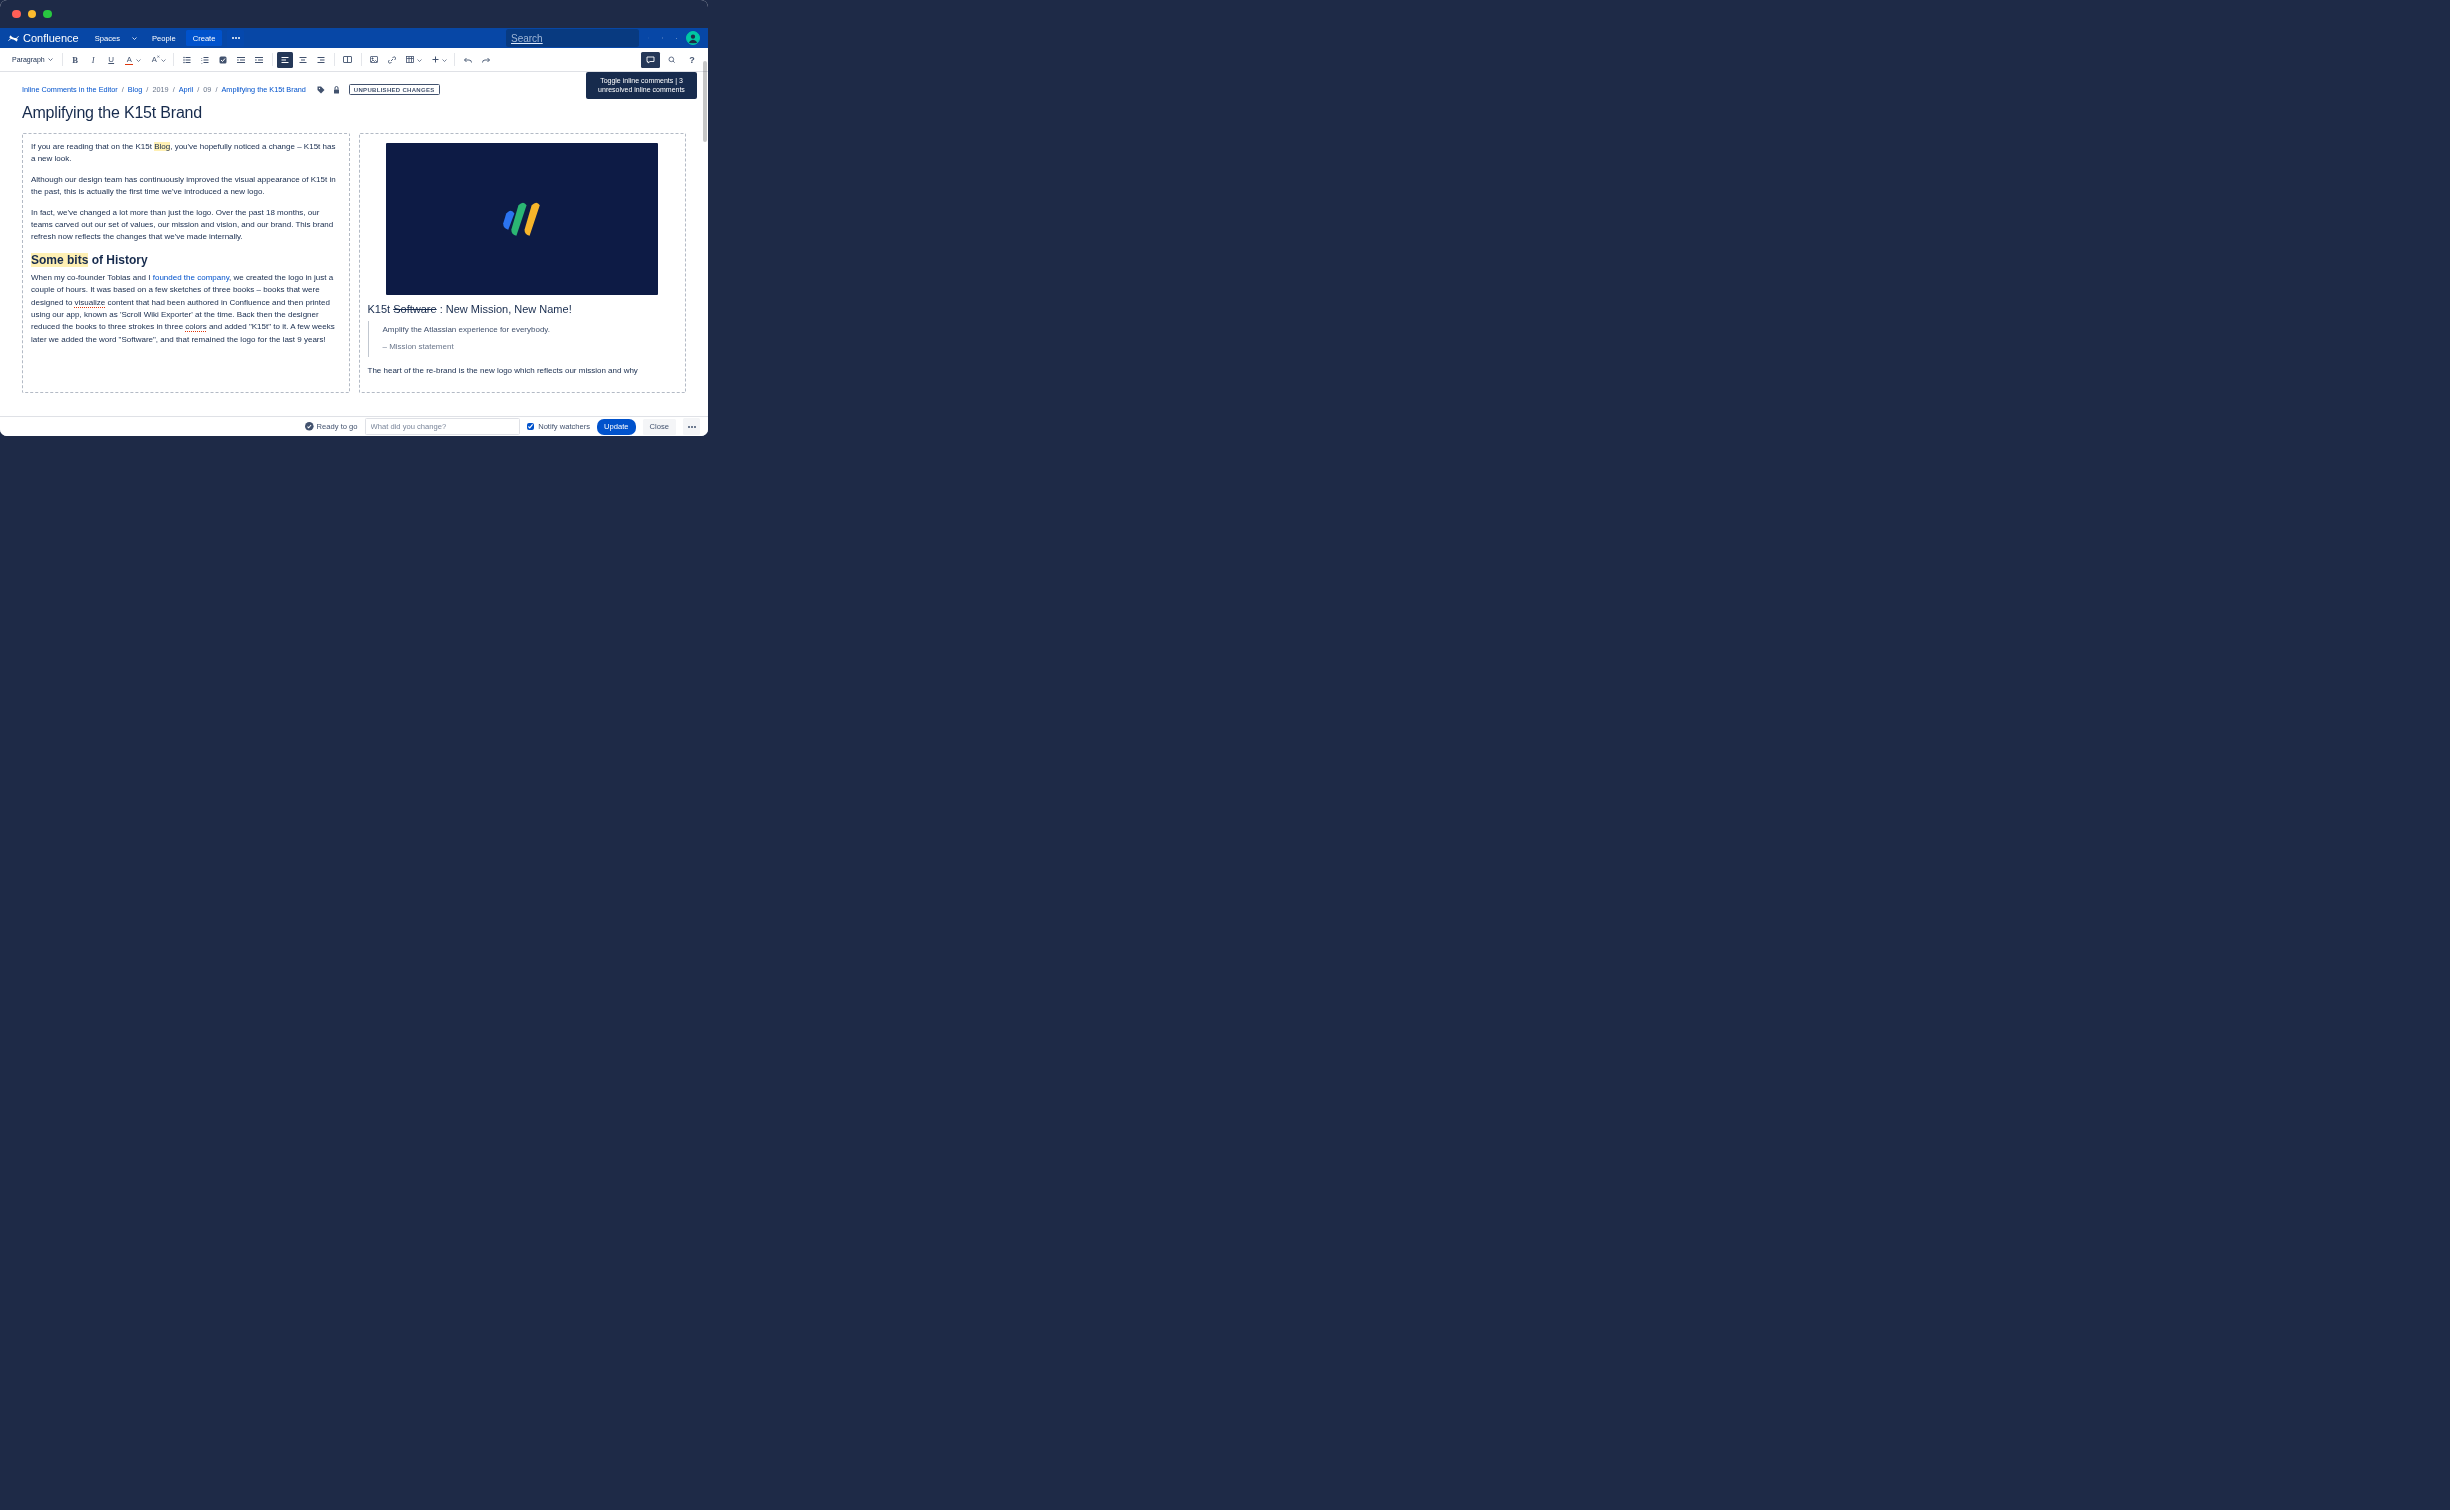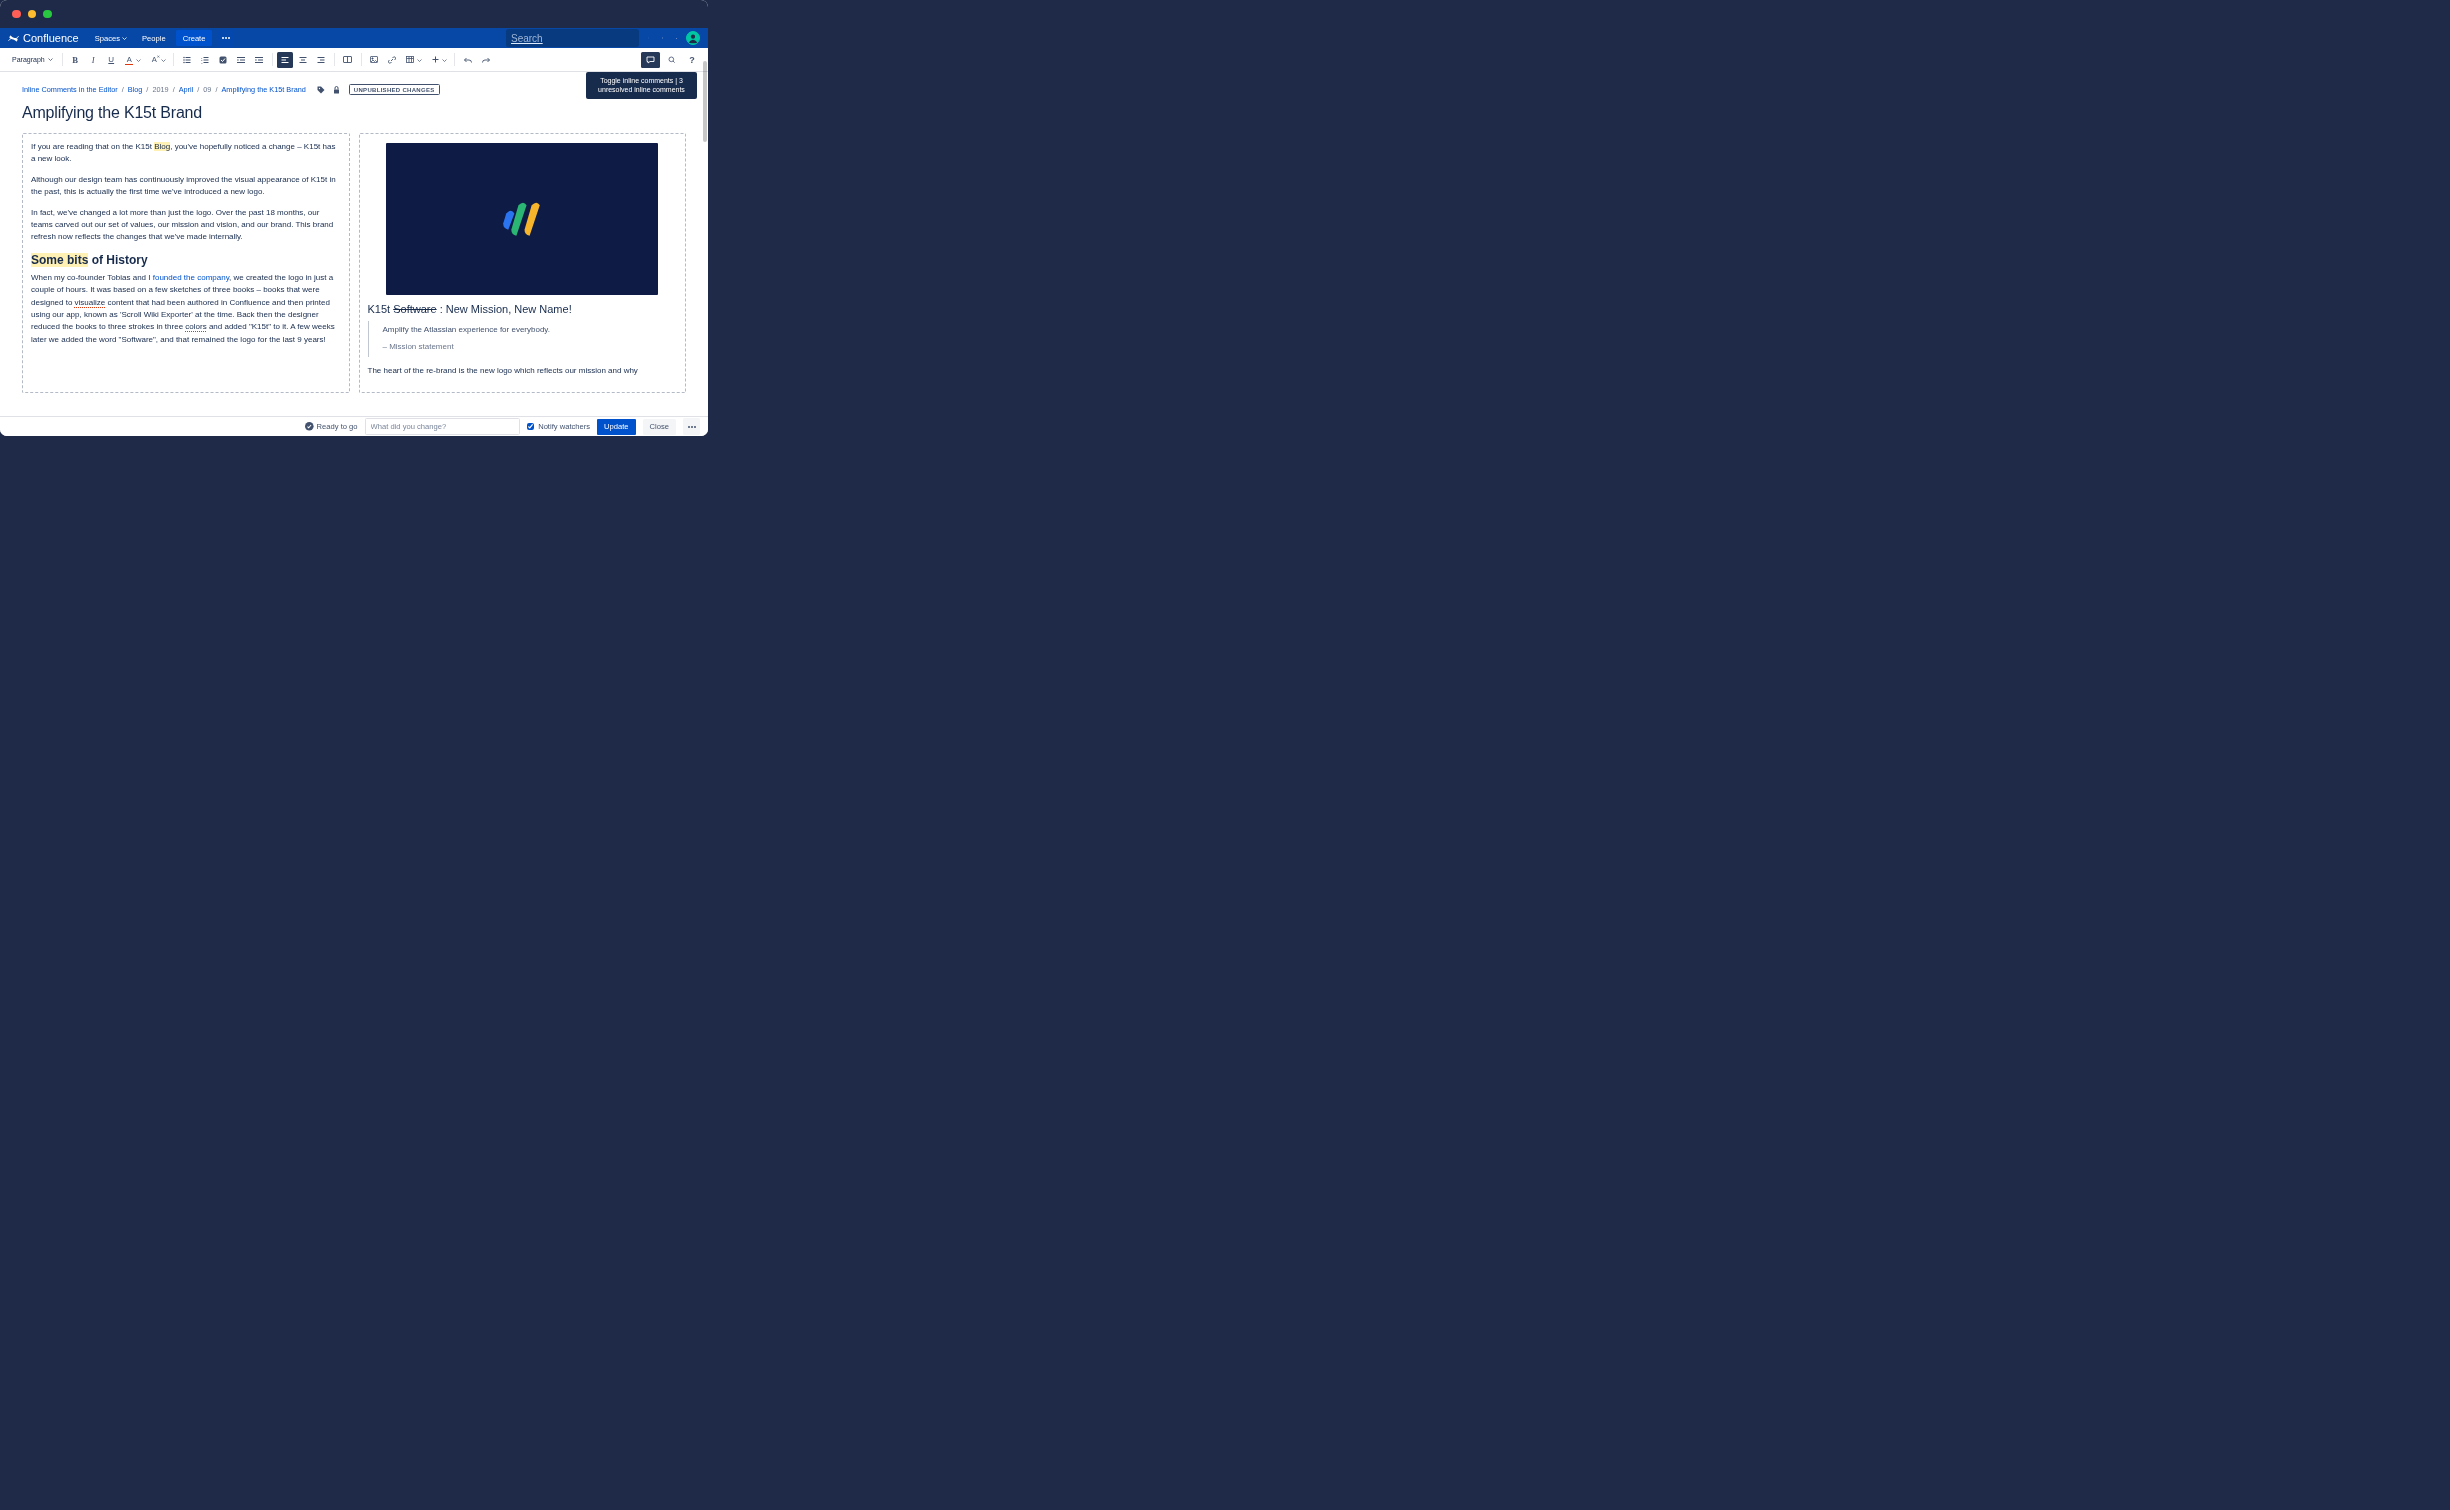--- a/index.html
+++ b/index.html
@@ -35,21 +35,21 @@
     background: #0747a6;
     display: flex;
     align-items: center;
     padding: 0 8px;
     color: #fff;
     gap: 5px;
   }
   .logo { display:flex; align-items:center; gap:4px; font-size:11px; font-weight:500; margin-right:6px;}
   .logo svg { fill:#fff; }
   .nav-item {
-    color:#fff; font-size:7.6px; padding:4px 5px; display:flex; align-items:center; gap:2px; border-radius:1.5px; cursor:pointer;
+    color:#fff; font-size:7.6px; padding:4px 5px; display:flex; align-items:center; gap:12px; border-radius:1.5px; cursor:pointer;
   }
   .create-btn {
     background:#0052cc; color:#fff; font-weight:500; padding:3.5px 7px; border-radius:1.5px; font-size:7.6px; cursor:pointer;
   }
   .more-btn {
     background:#0052cc33; color:#fff; width:17px; height:17px; border-radius:1.5px; display:flex; align-items:center; justify-content:center; cursor:pointer;
   }
   .spacer { flex:1; }
   .searchbox {
     background: #083a80; border-radius:2.5px; height:18px; width:133px; display:flex; align-items:center; padding:0 5px; gap:3px;
@@ -98,21 +98,21 @@
 
   .footer {
     position:absolute; bottom:0; left:0; right:0; height:20px; background:#fff; border-top:0.5px solid #dfe1e6;
     display:flex; align-items:center; padding:0 8px; gap:7px;
   }
   .ready { display:flex; align-items:center; gap:3px; color:#42526e; font-size:7.6px; margin-left:auto;}
   .change-input { width:155px; height:17px; border:1px solid #dfe1e6; border-radius:1.5px; padding:0 5px; font-size:7.6px; outline:none; color:#172b4d;}
   .change-input::placeholder{color:#7a869a;}
   .notify { display:flex; align-items:center; gap:4px; color:#42526e; font-size:7.6px;}
   .notify input { width:7.6px; height:7.6px; accent-color:#0052cc;}
-  .btn-primary { background:#0052cc; color:#fff; padding:3.5px 7px; border-radius:1px; font-weight:500; font-size:7.6px; cursor:pointer;}
+  .btn-primary { background:#0052cc; color:#fff; padding:3.5px 7px; border-radius:7px; font-weight:500; font-size:7.6px; cursor:pointer;}
   .btn-sub { background:#f4f5f7; color:#42526e; padding:3.5px 7px; border-radius:1.5px; font-size:7.6px; cursor:pointer;}
   .btn-more { background:#f4f5f7; color:#42526e; width:17px; height:17px; border-radius:1.5px; display:flex; align-items:center; justify-content:center; cursor:pointer;}
 
   .chev { width:5px; height:5px; }
   .scroll-edge { position:absolute; right:1.5px; top:61px; width:3.5px; height:81px; background:rgba(0,0,0,0.22); border-radius:2px;}
 </style>
 </head>
 <body>
 
 <div class="window">

